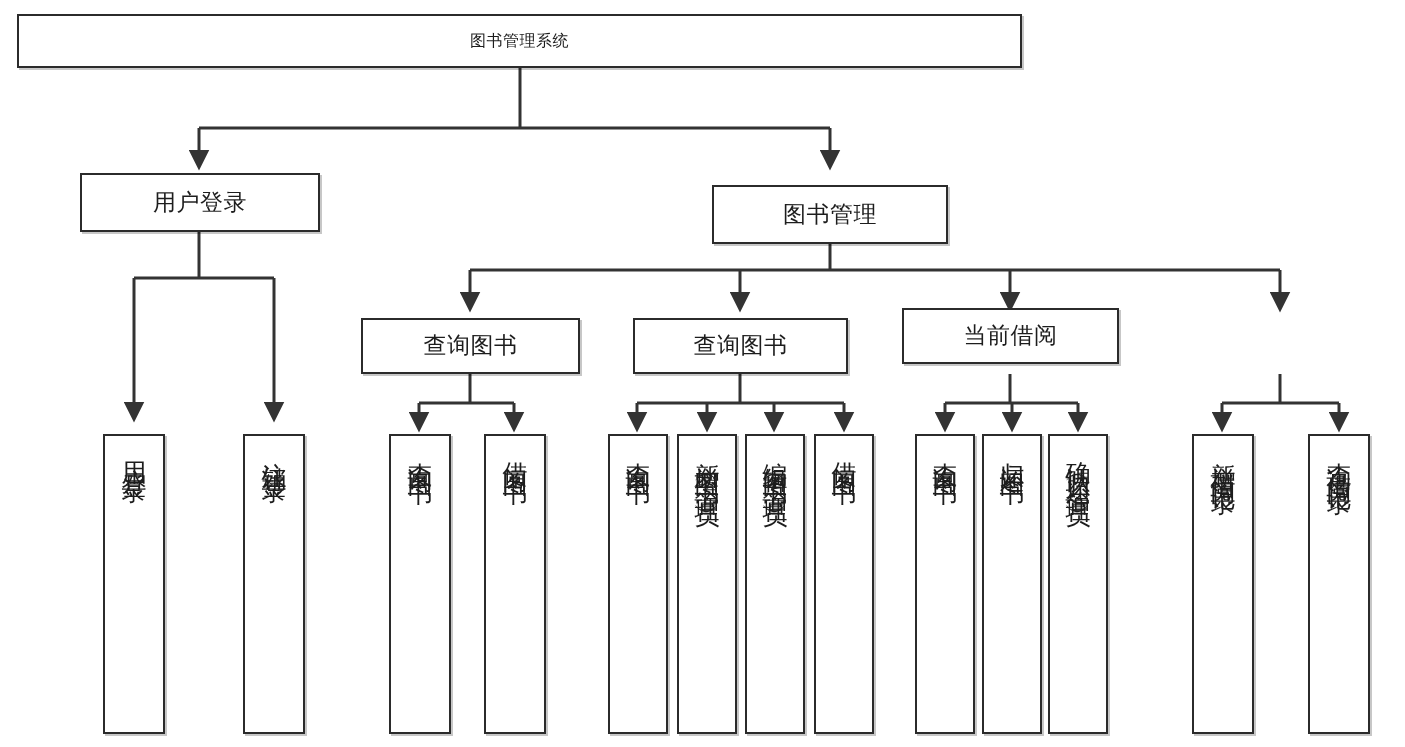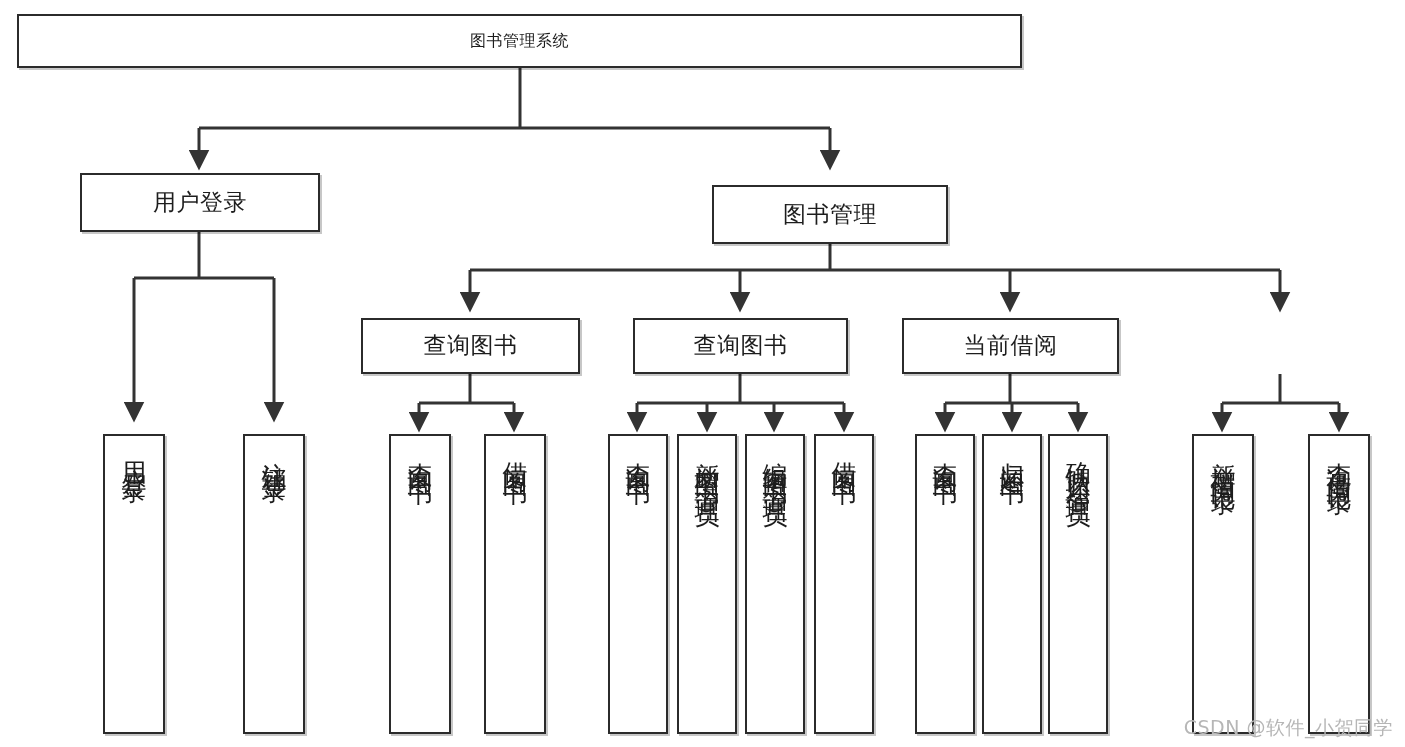--- a/index.html
+++ b/index.html
@@ -144,21 +144,21 @@
   <div class="node h" style="left:712px; top:185px; width:236px; height:59px;">
     <span class="lbl">图书管理</span>
   </div>
 
   <div class="node h" style="left:361px; top:318px; width:219px; height:56px;">
     <span class="lbl">查询图书</span>
   </div>
   <div class="node h" style="left:633px; top:318px; width:215px; height:56px;">
     <span class="lbl">查询图书</span>
   </div>
-  <div class="node h" style="left:902px; top:318px; width:217px; height:56px;">
+  <div class="node h" style="left:902px; top:308px; width:217px; height:56px;">
     <span class="lbl">当前借阅</span>
   </div>
 
   <div class="node v" style="left:103px; top:434px; width:62px; height:300px;">
     <span class="lbl">用户登录</span>
   </div>
   <div class="node v" style="left:243px; top:434px; width:62px; height:300px;">
     <span class="lbl">注销登录</span>
   </div>
 
@@ -192,15 +192,14 @@
     <span class="lbl">确认归还（管理员）</span>
   </div>
 
   <div class="node v" style="left:1192px; top:434px; width:62px; height:300px;">
     <span class="lbl">新增借阅记录</span>
   </div>
   <div class="node v" style="left:1308px; top:434px; width:62px; height:300px;">
     <span class="lbl">查询借阅记录</span>
   </div>
 
-  <div id="watermark">CSDN @软件_小贺同学</div>
 
 </div>
 
 </body></html>

